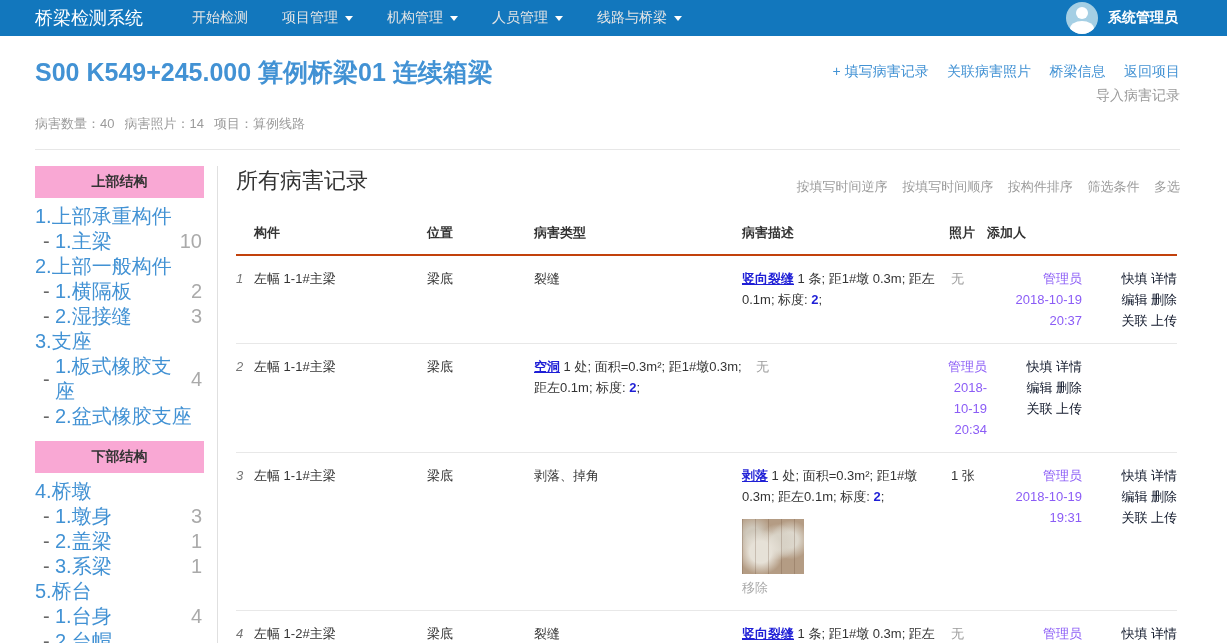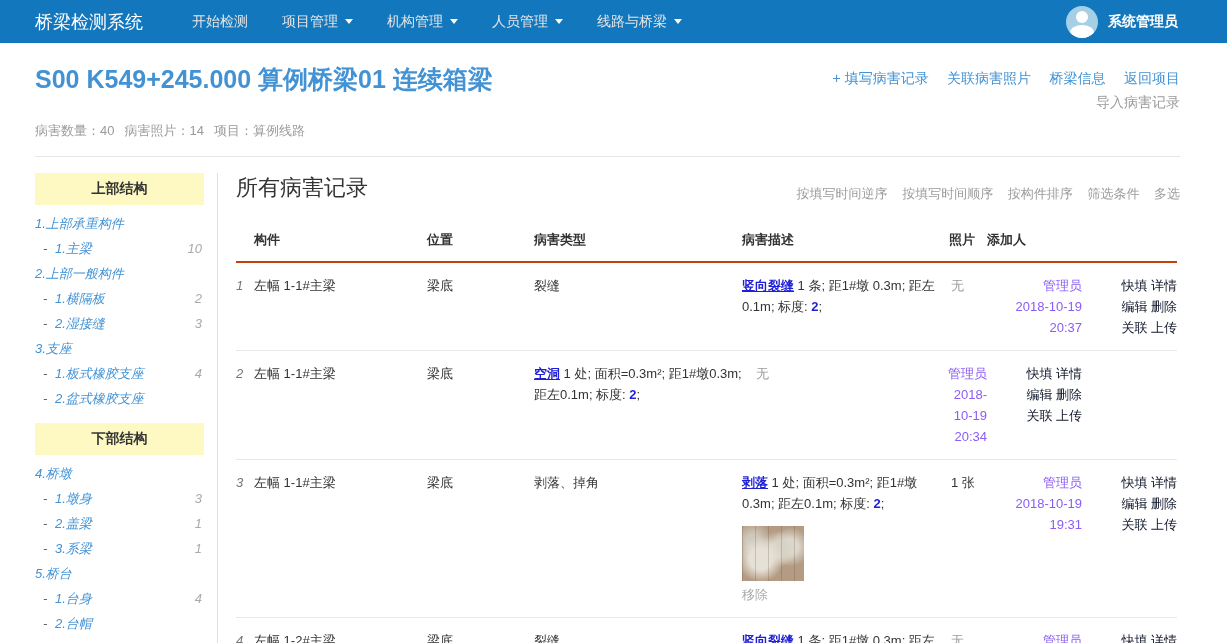--- a/index.html
+++ b/index.html
@@ -1,21 +1,21 @@
 <!DOCTYPE html>
 <html><head>
 <meta charset="utf-8">
 <style>
   * { margin:0; padding:0; box-sizing:border-box; }
   html,body { width:1227px; height:643px; overflow:hidden; background:#fff;
     font-family:"Liberation Sans","DejaVu Sans",sans-serif; color:#333; }
   a { text-decoration:none; cursor:pointer; }
 
   
-  .navbar { height:43px; background:#1277bd; display:flex; align-items:center;
+  .navbar { height:36px; background:#1277bd; display:flex; align-items:center;
     padding:0 49px 0 35px; }
   .brand { color:#fff; font-size:18px; margin-right:32px; white-space:nowrap; }
   .nav-items { display:flex; align-items:center; }
   .nav-item { color:#e5e5e5; font-size:14px; padding:0 17px; display:flex;
     align-items:center; white-space:nowrap; }
   .caret { width:0; height:0; border-left:4px solid transparent;
     border-right:4px solid transparent; border-top:5px solid #fff;
     margin-left:7px; display:inline-block; }
   .nav-user { margin-left:auto; display:flex; align-items:center; }
   .avatar { width:32px; height:32px; border-radius:50%; background:#a5cfe4;
@@ -34,25 +34,25 @@
   .head-actions-row a { color:#4292d4; font-size:14px; margin-left:14px; }
   .head-actions-row2 { margin-top:5px; }
   .head-actions-row2 a { color:#9b9b9b; font-size:14px; }
   .stats { display:flex; gap:10px; margin-top:10px; color:#9b9b9b; font-size:13px; }
   .divider { border-top:1px solid #e7e7e7; margin-top:16px; }
 
   
   .content { display:flex; margin-top:16px; }
   .sidebar { width:183px; flex:0 0 183px; border-right:1px solid #e0e0e0;
     padding-right:13px; }
-  .side-header { background:#fef9c3; color:#333; font-size:14px; font-weight:bold;
+  .side-header { background:#f9a8d4; color:#333; font-size:14px; font-weight:bold;
     text-align:center; padding:7px 0; margin-bottom:6px; }
   .side-header.second { margin-top:12px; }
-  .si { display:flex; align-items:center; font-size:13px; line-height:25px;
-    color:#4292d4;font-style:italic; }
+  .si { display:flex; align-items:center; font-size:20px; line-height:25px;
+    color:#4292d4; }
   .si .dash { color:#666; width:0; }
   .si.indent { padding-left:8px; }
   .si.indent .dash { width:12px; }
   .si .si-label { color:#4292d4; }
   .si .count { margin-left:auto; color:#aaa; padding-right:2px; }
 
   .main { flex:1; padding-left:18px; }
   .main-head { display:flex; justify-content:space-between; align-items:flex-end; }
   .main-title { font-size:22px; color:#333; font-weight:normal; }
   .sort-links { font-size:13px; }

